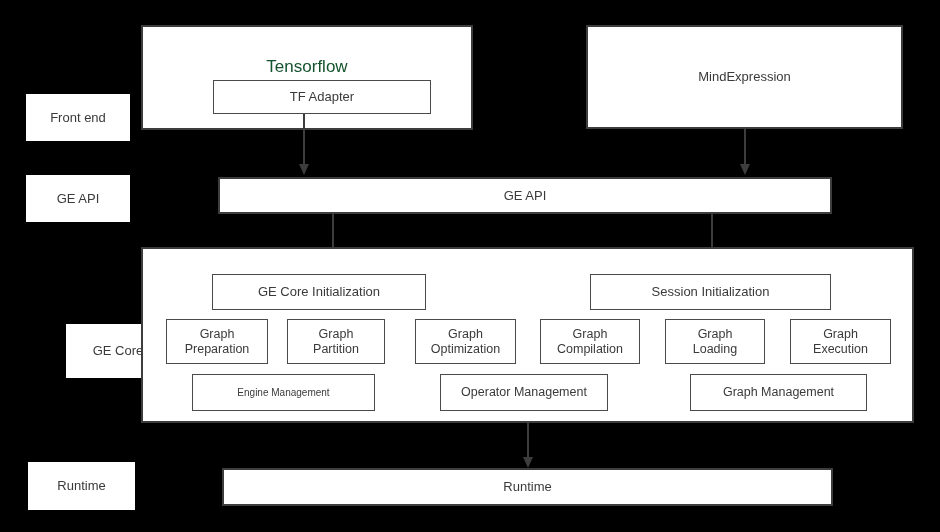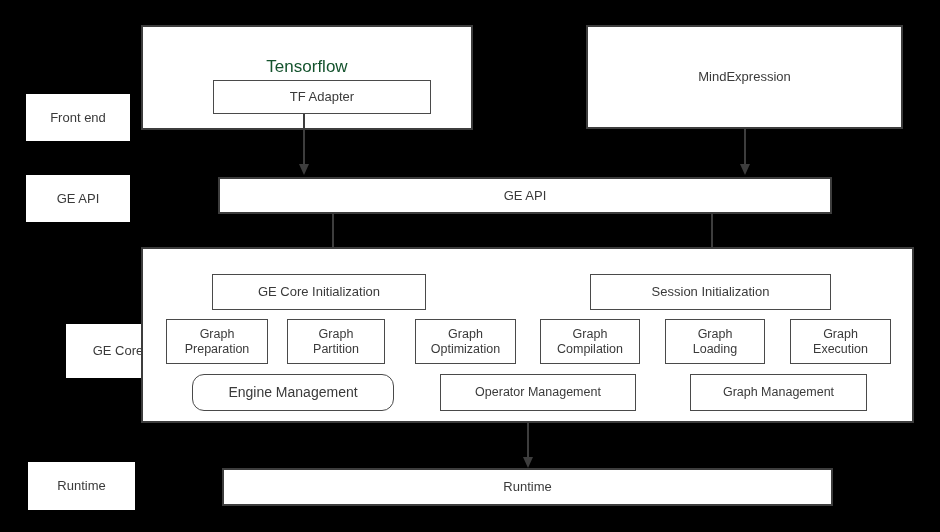--- a/index.html
+++ b/index.html
@@ -119,25 +119,25 @@
   <div class="box thin two-line" style="left:665px;top:319px;width:100px;height:45px;font-size:12.5px;">
     <span>Graph
 Loading</span>
   </div>
 
   <div class="box thin two-line" style="left:790px;top:319px;width:101px;height:45px;font-size:12.5px;">
     <span>Graph
 Execution</span>
   </div>
 
-  <div class="box thin" style="left:192px;top:374px;width:202px;height:37px;font-size:14px;border-radius:12px;">
+  <div class="box thin" style="left:192px;top:374px;width:183px;height:37px;font-size:10px;">
     <span>Engine Management</span>
   </div>
 
-  <div class="box thin" style="left:440px;top:374px;width:196px;height:37px;font-size:12.5px;">
+  <div class="box thin" style="left:440px;top:374px;width:168px;height:37px;font-size:12.5px;">
     <span>Operator Management</span>
   </div>
 
   <div class="box thin" style="left:690px;top:374px;width:177px;height:37px;font-size:12.5px;">
     <span>Graph Management</span>
   </div>
 
   <div class="arrow" style="left:527px;top:423px;">
     <div class="shaft" style="height:34px;"></div>
     <div class="head" style="top:34px;"></div>

